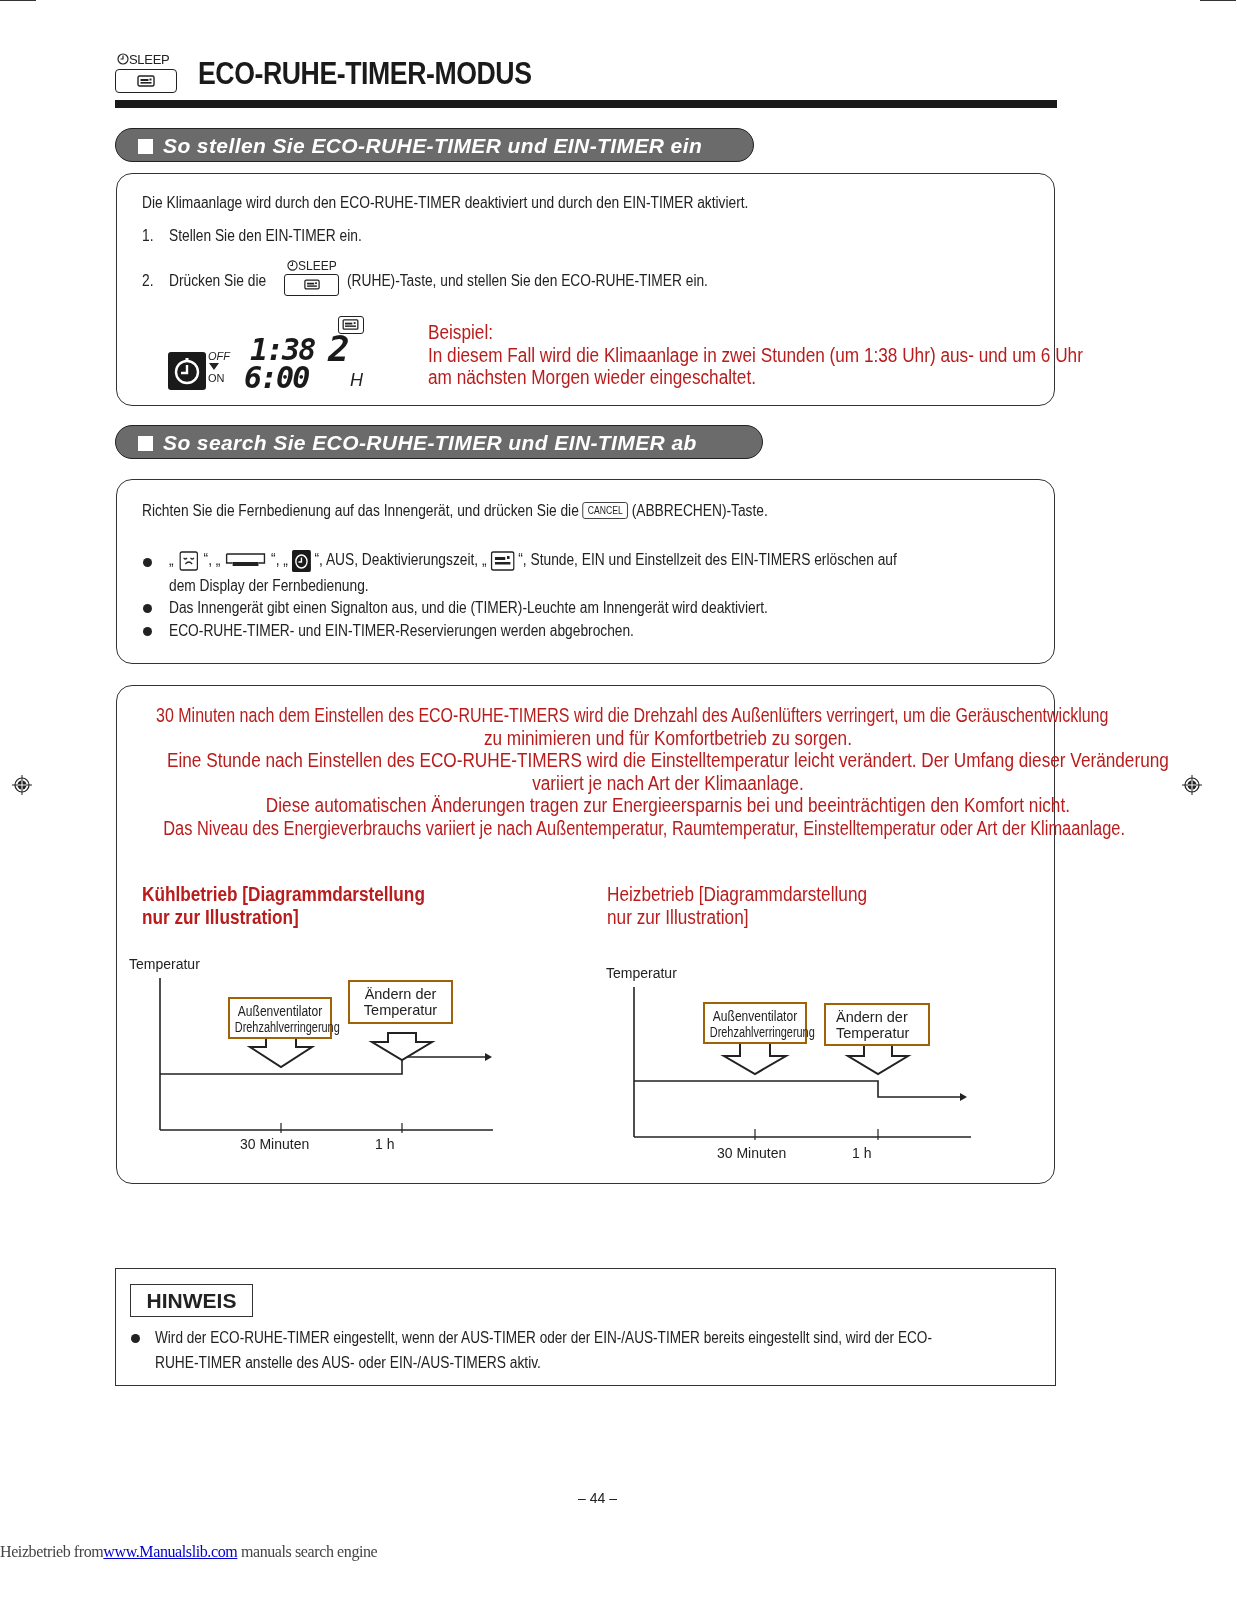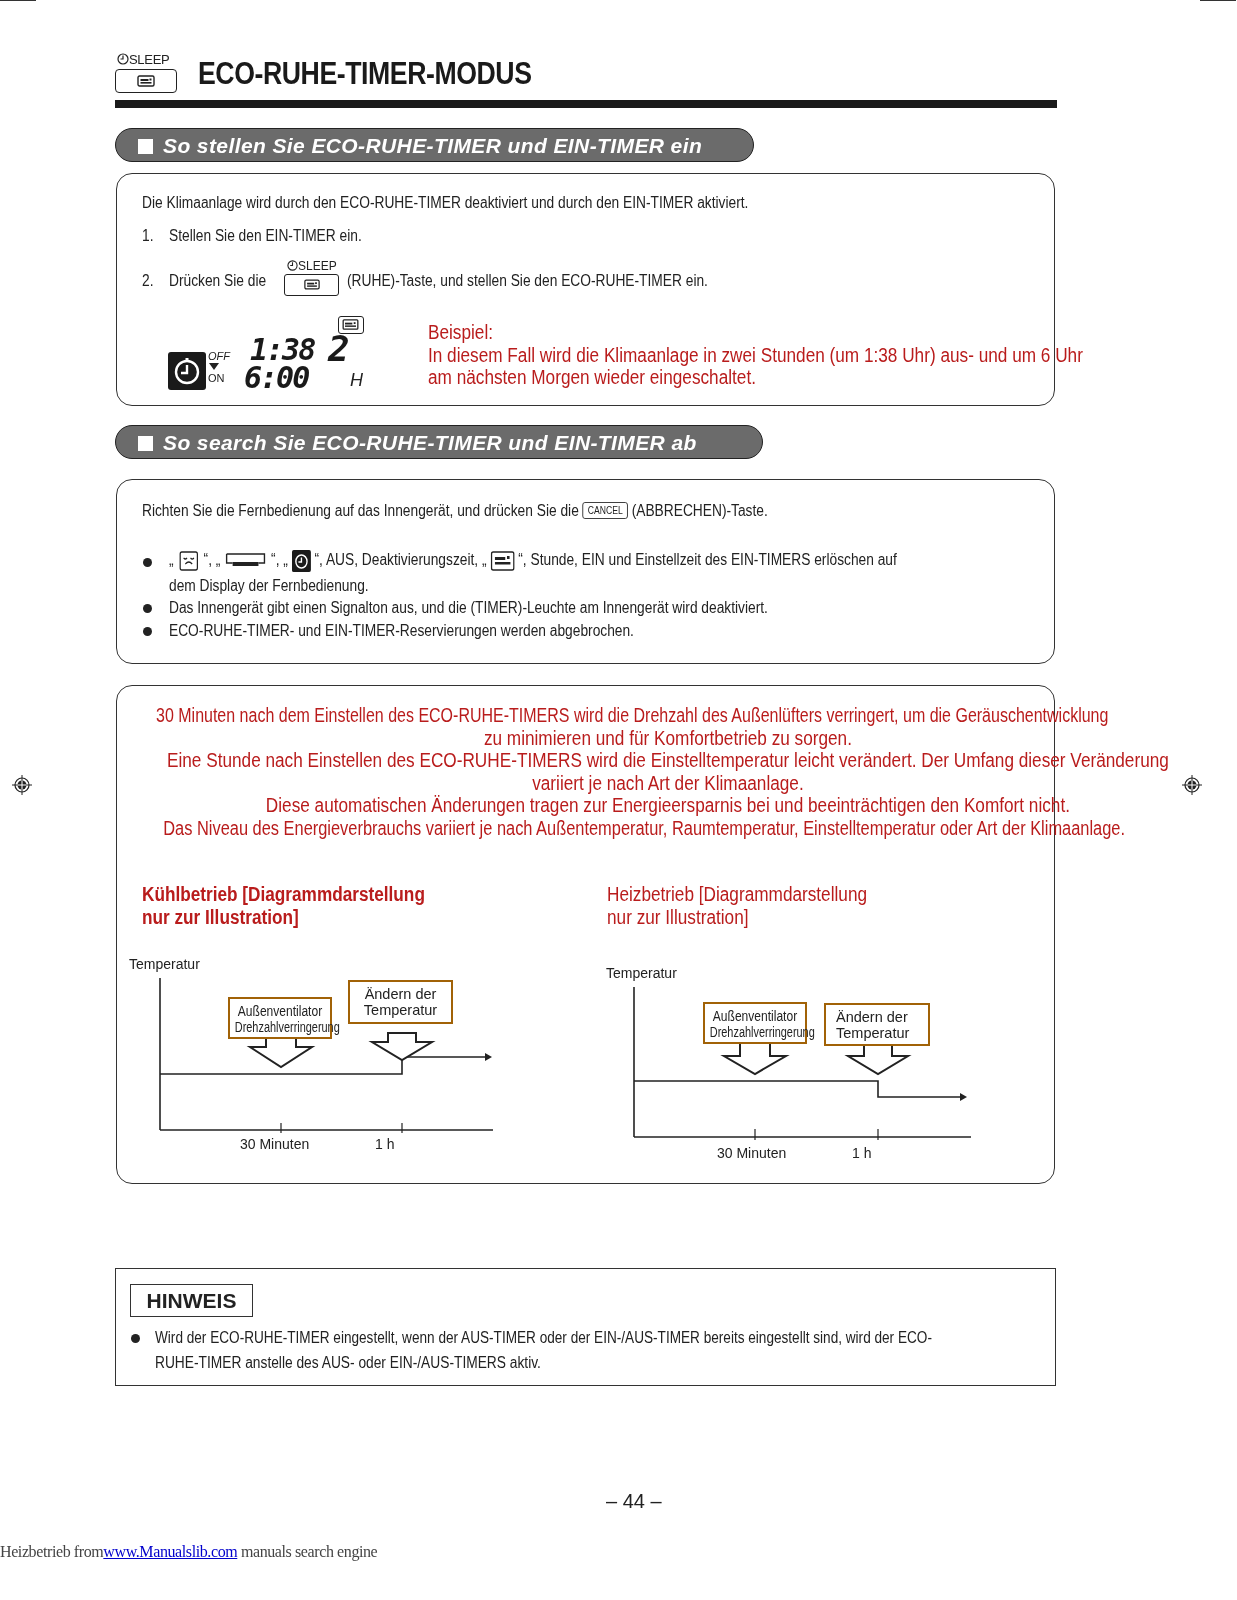--- a/index.html
+++ b/index.html
@@ -24,21 +24,21 @@
   .bullet{position:absolute;width:9px;height:9px;border-radius:50%;background:#222;}
   .inline-icon{display:inline-block;vertical-align:middle;}
   .lcd{position:absolute;font-family:"DejaVu Sans Mono",monospace;font-style:italic;font-weight:bold;color:#1a1a1a;}
   .chart-lbl{position:absolute;font-size:14px;white-space:nowrap;color:#222;}
   .callout{position:absolute;border:2px solid #a16207;background:#fff;box-sizing:border-box;text-align:center;font-size:14px;line-height:16px;}
   .cancel-key{display:inline-block;border:1px solid #333;border-radius:3px;font-size:10px;padding:0 5px;height:15px;line-height:15px;vertical-align:2px;}
   .hinweis-box{position:absolute;left:115px;top:1268px;width:941px;height:118px;border:1.2px solid #333;box-sizing:border-box;}
   .hinweis-tag{position:absolute;left:130px;top:1284px;width:123px;height:33px;border:1.2px solid #333;box-sizing:border-box;font-weight:bold;font-size:21px;line-height:31px;text-align:center;}
   .footer-line{position:absolute;left:0;top:1543px;font-family:"Liberation Serif",serif;font-size:16px;color:#444;white-space:nowrap;letter-spacing:-0.4px;}
   .footer-line a{color:#0000cc;text-decoration:underline;}
-  .pagenum{position:absolute;left:606px;top:1490px;font-size:20px;white-space:nowrap;}
+  .pagenum{position:absolute;left:578px;top:1490px;font-size:14px;white-space:nowrap;}
 </style>
 </head>
 <body>
 
 <div class="crop-mark" style="left:0;"></div>
 <div class="crop-mark" style="left:1200px;"></div>
 
 <svg class="reg" style="left:12px;top:775px;" viewBox="0 0 20 20">
   <circle cx="10" cy="10" r="7" fill="none" stroke="#222" stroke-width="1.2"></circle>
   <circle cx="10" cy="10" r="4.5" fill="#222"></circle>

